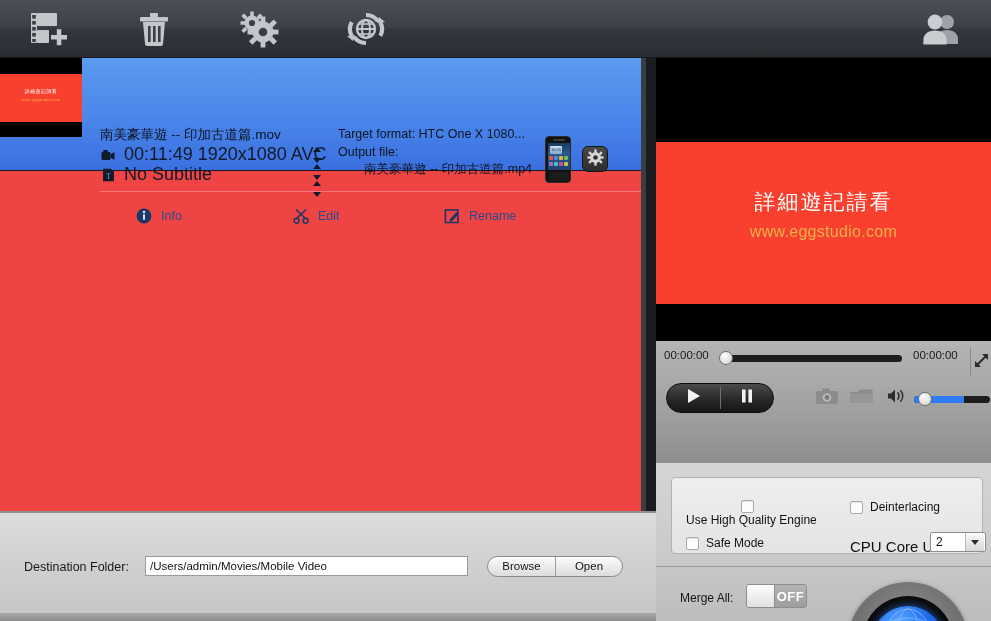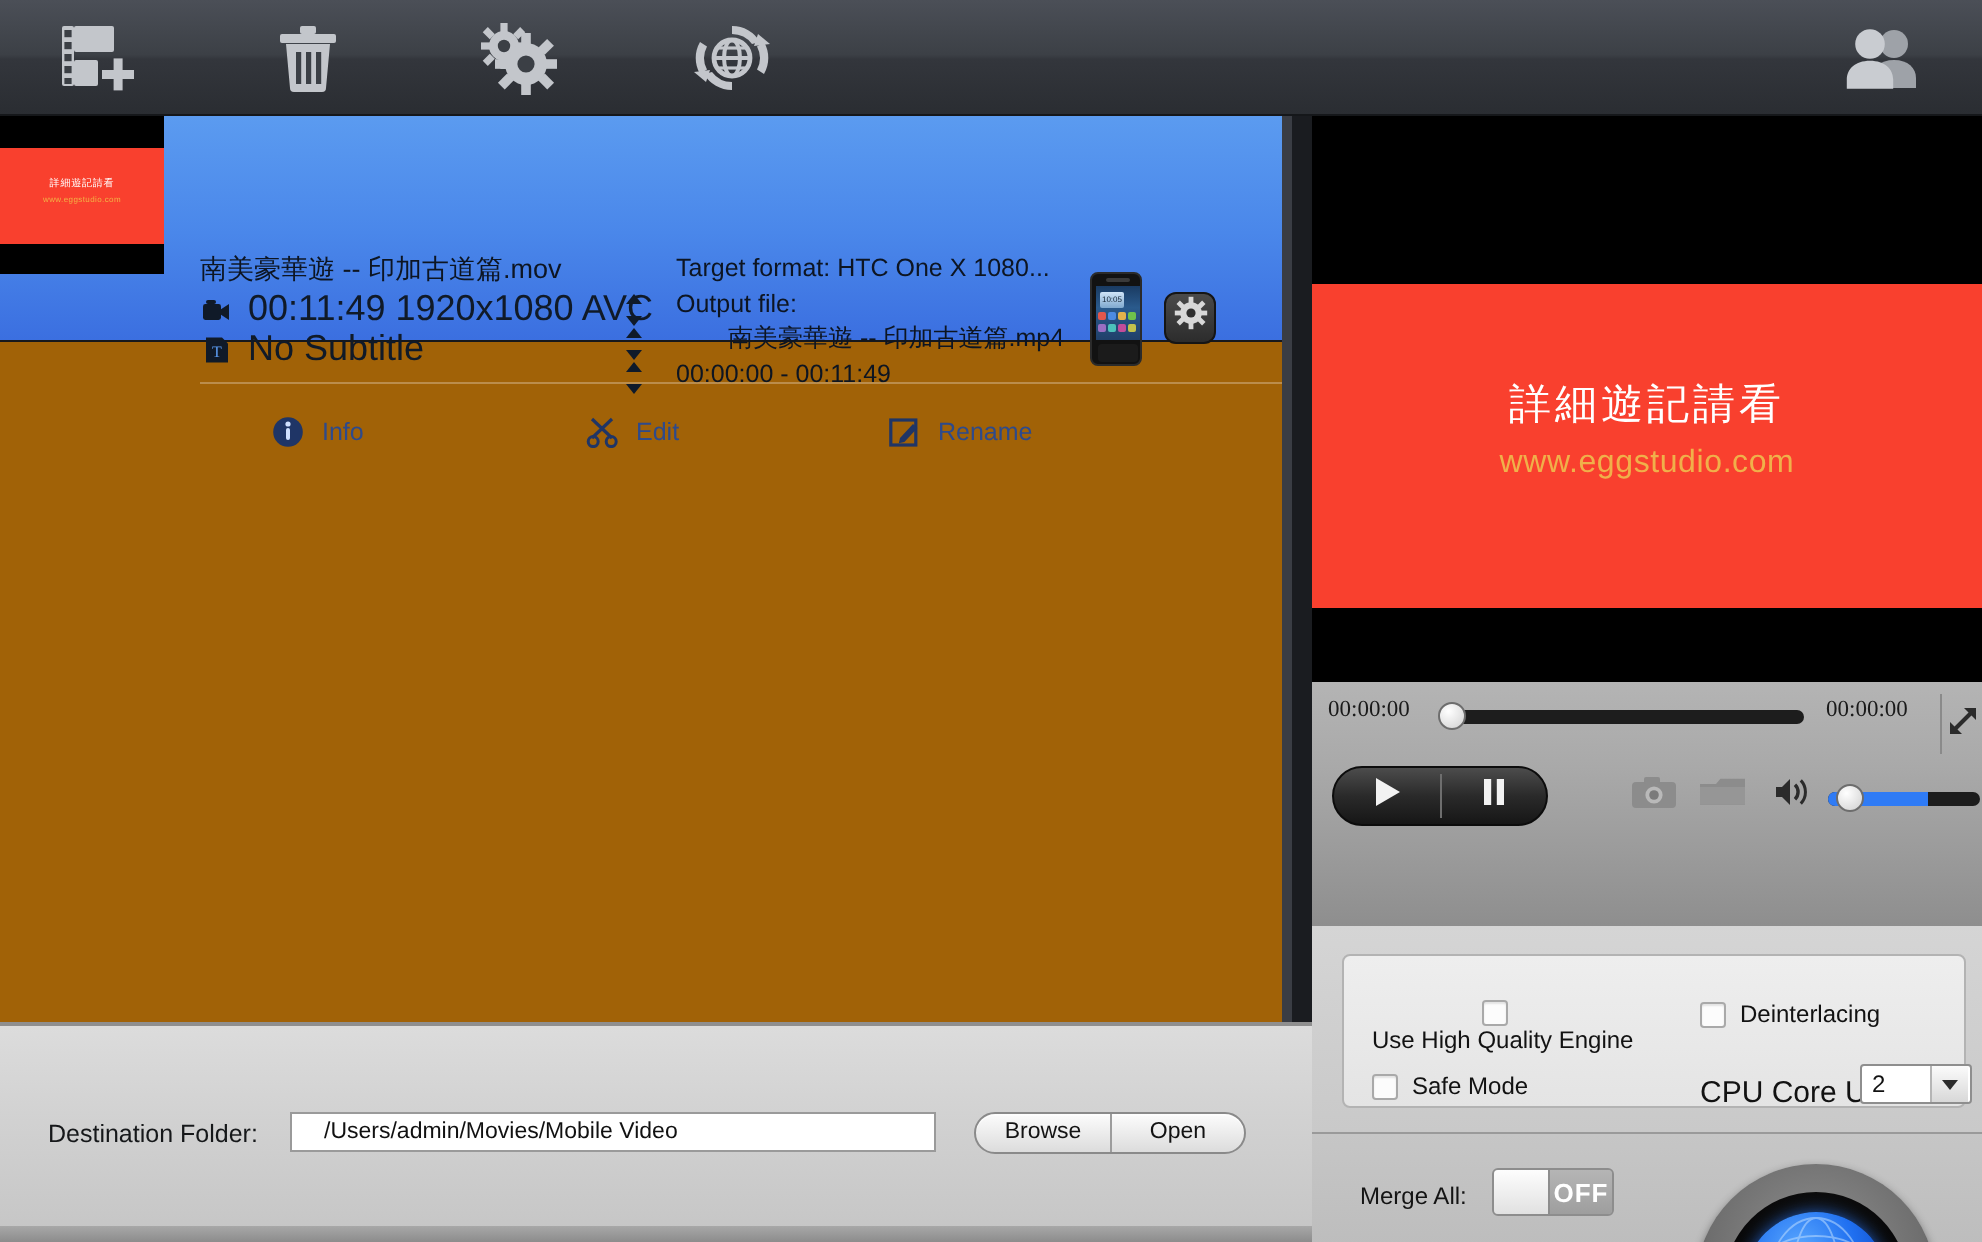--- a/index.html
+++ b/index.html
@@ -26,21 +26,21 @@
   .tb-btn svg { display: block; }
   #tb-add { left: 18px; }
   #tb-del { left: 123px; }
   #tb-set { left: 228px; }
   #tb-web { left: 335px; }
   #tb-usr { left: 910px; }
 
   
   .filelist {
     position: absolute; left: 0; top: 58px; width: 646px; height: 453px;
-    background: #a16207;
+    background: #ef4444;
     overflow: hidden;
   }
   .file-row {
     position: relative; width: 646px; height: 113px;
     background: linear-gradient(to bottom, #5b9bf0 0%, #4a87ea 52%, #3b6fe0 100%);
     border-bottom: 1px solid #16181c;
   }
   .thumb {
     position: absolute; left: 0; top: 0; width: 82px; height: 79px;
     background: #000; overflow: hidden;
@@ -145,21 +145,21 @@
     border-top: 2px solid #8f8f8f;
   }
   .dest-label {
     position: absolute; left: 24px; top: 560px;
     font-size: 12.5px; color: #16181a;
   }
   .dest-input {
     position: absolute; left: 145px; top: 556px; width: 323px; height: 20px;
     background: #fff; border: 1px solid #9a9a9a;
     font-family: "Liberation Sans", sans-serif; font-size: 11.5px; color: #111;
-    padding: 0 16px; outline: none;
+    padding: 0 4px; outline: none;
   }
   .btn-group {
     position: absolute; left: 487px; top: 556px; height: 21px;
     display: flex;
     border: 1px solid #8a8a8a; border-radius: 11px; overflow: hidden;
     background: linear-gradient(to bottom,#fcfcfc,#dcdcdc);
     box-shadow: 0 1px 0 rgba(255,255,255,.6) inset;
   }
   .btn-group div {
     width: 67px; text-align: center; line-height: 19px;
@@ -190,21 +190,20 @@
   }
   .pv-t2 {
     position: absolute; left: 0; top: 165px; width: 335px; text-align: center;
     color: #f0b04a; font-size: 16px; letter-spacing: .3px;
   }
 
   .pv-controls {
     position: absolute; left: 0; top: 282px; width: 335px; height: 123px;
     background: linear-gradient(to bottom, #b4b4b4 0%, #a9a9a9 35%, #9d9d9d 65%, #8e8e8e 100%);
     border-top: 1px solid #000;
-    font-family: Liberation Serif, serif;
   }
   .tl-row { position: absolute; left: 0; top: 6px; width: 335px; height: 20px; }
   .tl-time {
     position: absolute; top: 2px; font-size: 11.5px; color: #1a1a1a;
   }
   #tl-cur { left: 8px; }
   #tl-tot { left: 257px; }
   .tl-track {
     position: absolute; left: 66px; top: 8px; width: 180px; height: 7px;
     background: #1d1d1d; border-radius: 4px;
@@ -495,21 +494,20 @@
         </div>
       <div class="stepper" style="left:311px; top:123px;">
           <i class="up"></i>
           <i class="dn"></i>
         </div>
 
       <div class="info-right">
         <div class="tf-line">Target format: HTC One X 1080...</div>
         <div class="tf-line">Output file:</div>
         <div class="tf-line indent">南美豪華遊 -- 印加古道篇.mp4</div>
-        <div class="tf-line">00:00:00 - 00:11:49</div>
       </div>
 
       <div class="phone">
         <div class="phone-speaker"></div>
         <div class="phone-screen">
           <div class="phone-widget">10:05</div>
           <div class="phone-icons">
             <span style="left:0;top:0;background:#e2574c"></span>
             <span style="left:5px;top:0;background:#4c8be2"></span>
             <span style="left:10px;top:0;background:#e2b24c"></span>

